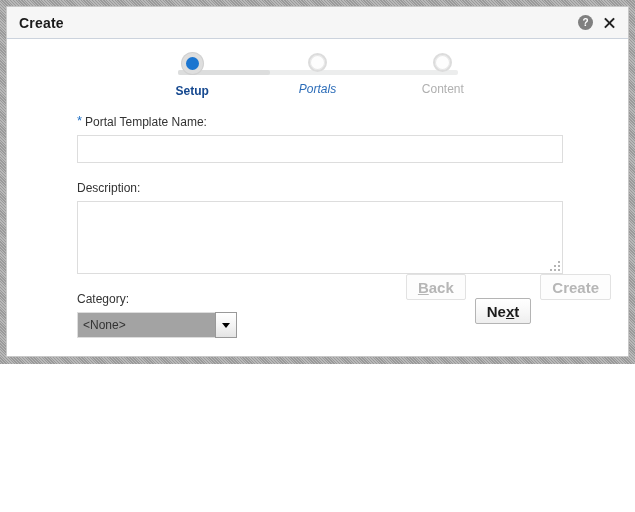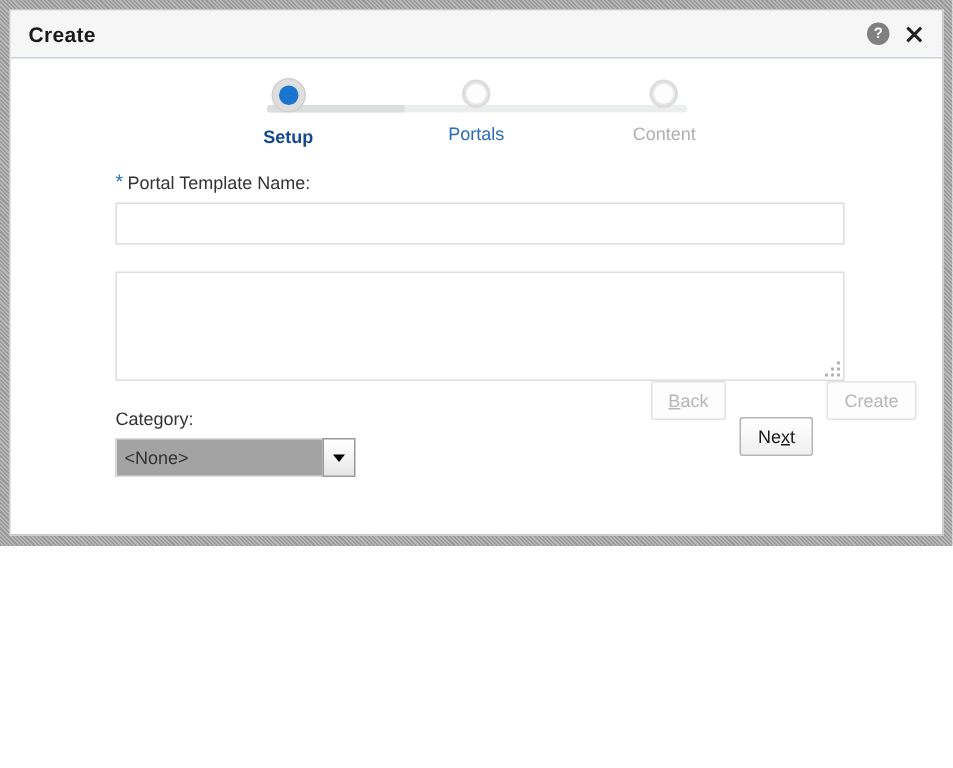--- a/index.html
+++ b/index.html
@@ -167,20 +167,21 @@
     margin-top: 10px;
     font-size: 12px;
     white-space: nowrap;
   }
   .step.active .step-label {
     color: #15488f;
     font-weight: bold;
   }
   .step.todo .step-label {
     color: #2b6cb8;
+    font-style: italic;
   }
   .step.disabled .step-label {
     color: #b0b0b0;
   }
 
   
   .form {
     padding: 12px 65px 0 70px;
   }
   .field {
@@ -303,22 +304,22 @@
     justify-content: flex-end;
     gap: 9px;
     padding-right: 17px;
   }
   .btn {
     min-width: 48px;
     height: 26px;
     box-sizing: border-box;
     padding: 0 11px;
     font-family: "Liberation Sans", sans-serif;
-    font-size: 12px;
-    font-weight: normal;
+    font-size: 15px;
+    font-weight: bold;
     color: #1a1a1a;
     background: linear-gradient(to bottom, #ffffff 0%, #fbfbfb 50%, #f2f2f2 100%);
     border: 1px solid #d4d4d4;
     border-radius: 2px;
     cursor: pointer;
     white-space: nowrap;
   }
   .btn.default {
     border-color: #b4b4b4;
     background: linear-gradient(to bottom, #ffffff 0%, #f8f8f8 50%, #eeeeee 100%);
@@ -371,20 +372,21 @@
       <div class="form">
 
         <div class="field">
           <label class="field-label">
             <span class="req-star">*</span><span>Portal Template Name:</span>
           </label>
           <input class="text-input" type="text" placeholder="" style="">
         </div>
 
         <div class="field">
+          <label class="field-label">Description:</label>
           <div class="textarea-wrap">
             <textarea class="textarea-input" placeholder="" style=""></textarea>
             <span class="resize-grip">
               <i></i>
                 <i></i>
                 <i></i>
                 <i></i>
                 <i></i>
                 <i></i>
             </span>

